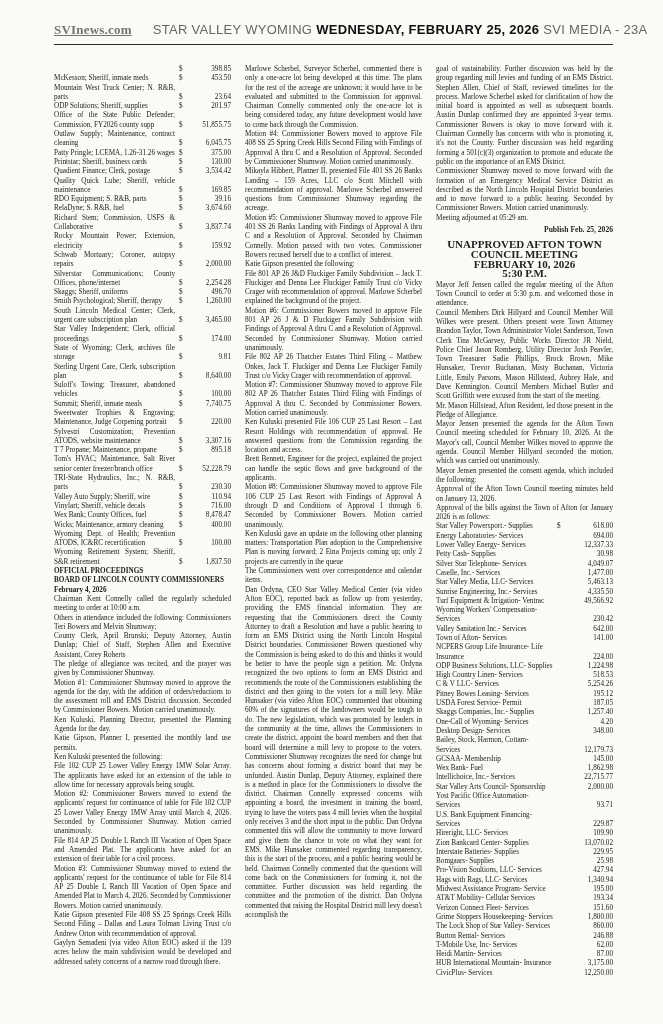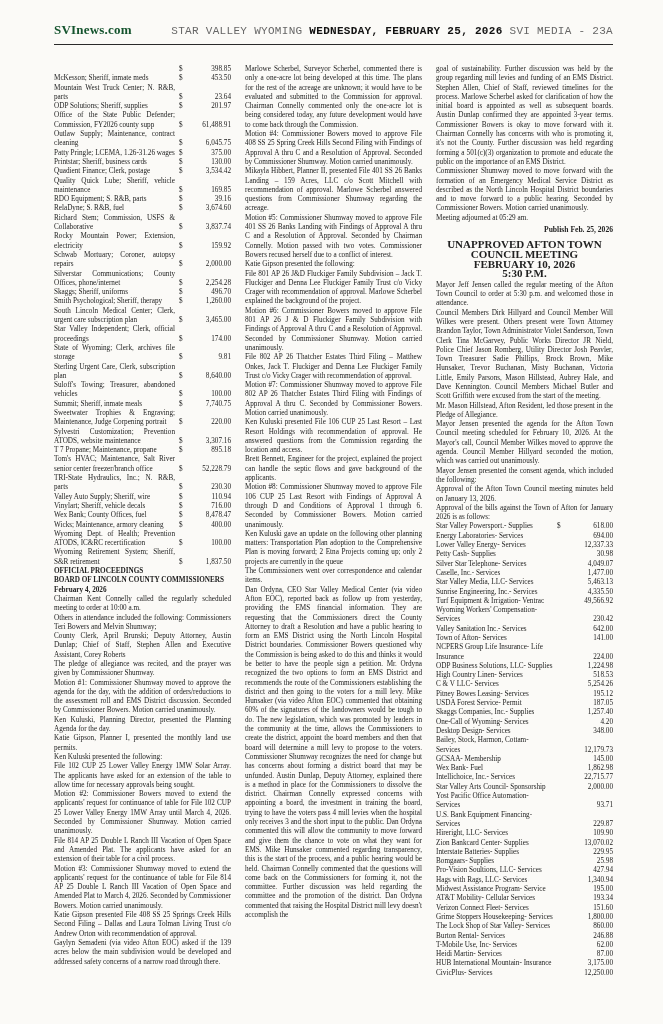--- a/index.html
+++ b/index.html
@@ -3,22 +3,22 @@
 <meta charset="utf-8">
 <style>
   html,body{margin:0;padding:0;}
   body{
     width:663px;height:1024px;overflow:hidden;
     background:#fbfaf7;color:#1e1e1e;
     font-family:"Liberation Serif", serif;
   }
   .page{padding:22px 50px 0 54px;}
   .masthead{display:flex;justify-content:space-between;align-items:baseline;}
-  .site{font-family:"Liberation Serif",serif;font-weight:bold;font-size:13px;letter-spacing:.2px;color:#14532d;}
-  .dateline{font-family:Liberation Mono, monospace;font-size:11px;color:#666;letter-spacing:.3px;white-space:nowrap;}
+  .site{font-family:"Liberation Serif",serif;font-weight:bold;font-size:13px;letter-spacing:.2px;color:#737373;text-decoration:underline;}
+  .dateline{font-family:Liberation Sans, sans-serif;font-size:13px;color:#666;letter-spacing:.3px;white-space:nowrap;margin-left:21px;}
   .dateline b{color:#111;}
   .rule{border-top:1.6px solid #2a2a2a;margin-top:6px;margin-bottom:20px;}
   .columns{display:flex;gap:14px;align-items:flex-start;}
   .col{flex:1;min-width:0;font-size:7.2px;line-height:9.3px;text-align:justify;color:#222;}
   .para{margin:0;}
   .pay-row{display:flex;align-items:flex-end;gap:4px;}
   .pay-name{flex:1;text-align:justify;min-width:0;}
   .pay-amt{display:flex;justify-content:space-between;width:52px;flex-shrink:0;}
   .head-line{text-align:left;font-weight:bold;}
   .publish{font-weight:bold;text-align:right;font-size:7.6px;margin:2px 0 6px;}
@@ -70,21 +70,21 @@
             <span class="pay-name">ODP Solutions; Sheriff, supplies</span>
             <span class="pay-amt">
               <span>$</span>
               <span>201.97</span>
             </span>
           </div>
           <div class="pay-row">
             <span class="pay-name">Office of the State Public Defender; Commission, FY2026 county supp</span>
             <span class="pay-amt">
               <span>$</span>
-              <span>61,488.91</span>
+              <span>51,855.75</span>
             </span>
           </div>
           <div class="pay-row">
             <span class="pay-name">Outlaw Supply; Maintenance, contract cleaning</span>
             <span class="pay-amt">
               <span>$</span>
               <span>6,045.75</span>
             </span>
           </div>
           <div class="pay-row">

